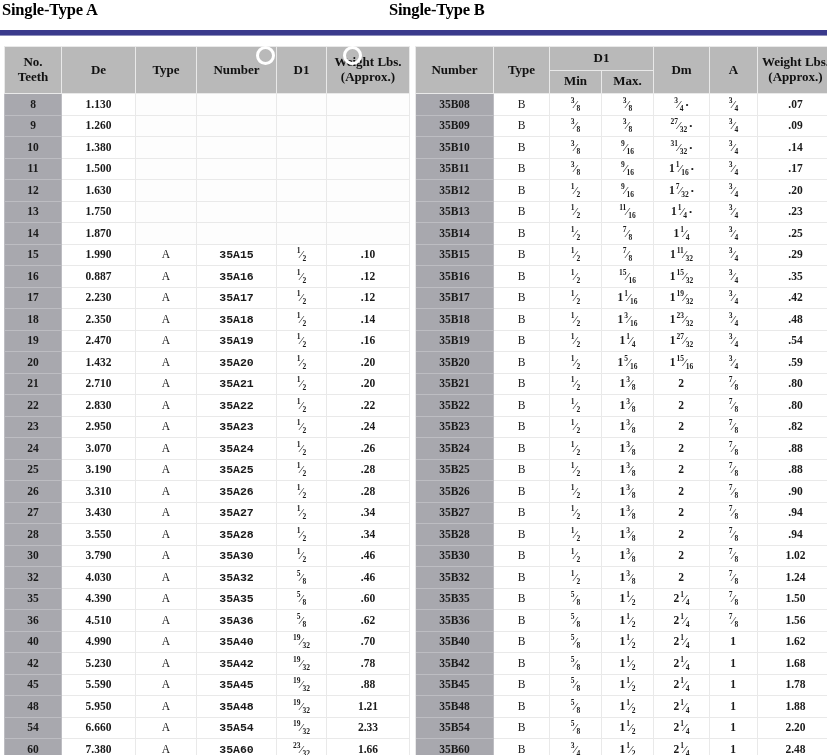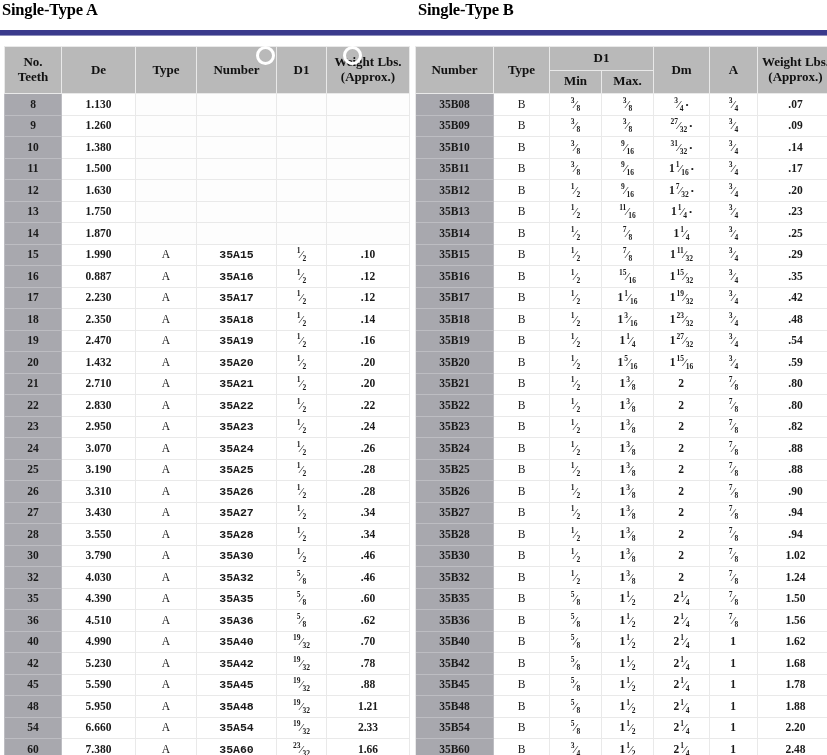--- a/index.html
+++ b/index.html
@@ -19,21 +19,21 @@
   .title{
     position:absolute;
     top:0;
     font-weight:bold;
     font-size:16.5px;
     color:#000;
     letter-spacing:-0.2px;
     white-space:nowrap;
   }
   #title-a{left:2px;text-align:right;}
-  #title-b{left:418px;font-family:Liberation Serif, serif;}
+  #title-b{left:389px;font-family:Liberation Serif, serif;}
 
   .rule-wrap{position:relative;height:10px;}
   .rule{
     position:absolute;left:0;top:2px;
     width:827px;height:5px;
     background:#3a3a8c;
   }
   .rule-under{
     position:absolute;left:0;top:7px;
     width:827px;height:1px;

